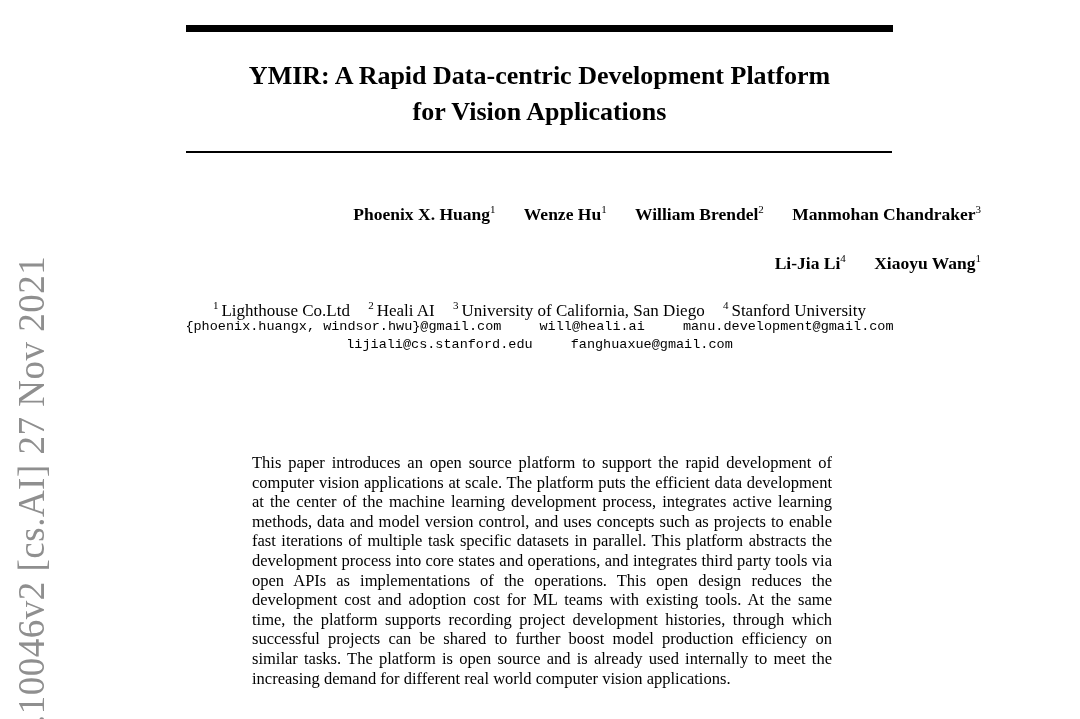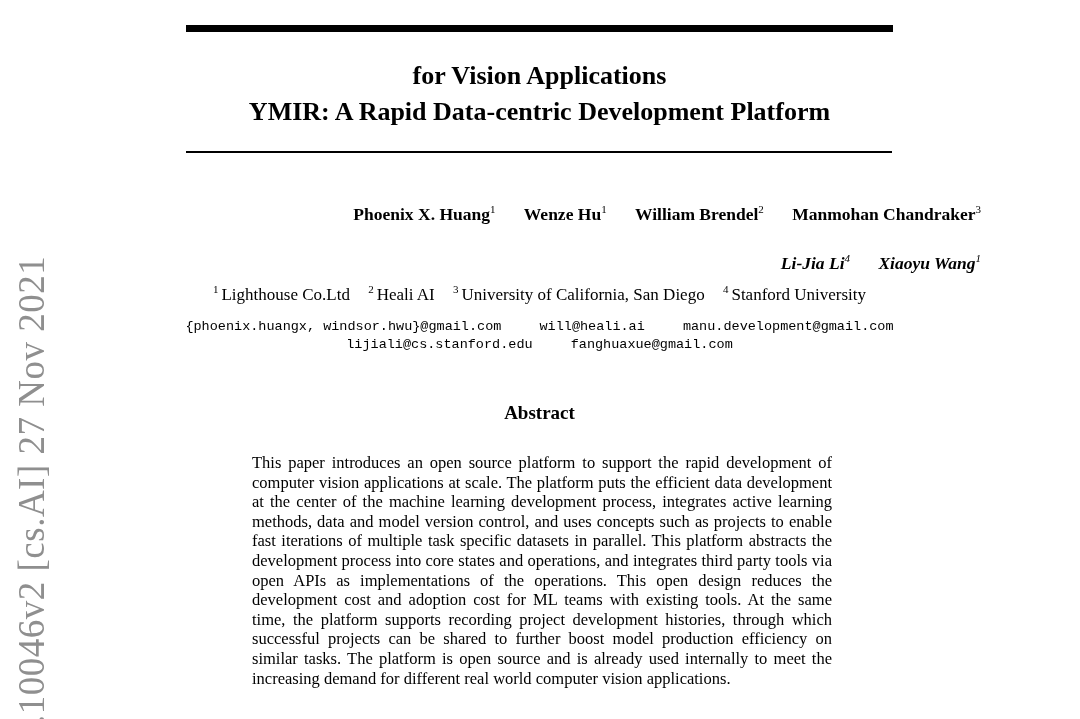--- a/index.html
+++ b/index.html
@@ -64,32 +64,32 @@
     position: absolute;
     left: 86px;
     width: 907px;
     text-align: right;
     font-weight: bold;
     font-size: 17.5px;
     line-height: 24px;
     white-space: nowrap;
   }
   .authors-row1 { top: 202px; }
-  .authors-row2 { top: 251px; font-style: italic; }
+  .authors-row2 { top: 251px; }
   .author { margin: 0 12px; }
   .author sup {
     font-weight: normal;
     font-size: 11px;
     line-height: 0;
   }
 
   .affiliations {
     position: absolute;
     left: 86px;
-    top: 284px;
+    top: 300px;
     width: 907px;
     text-align: center;
     font-size: 17px;
     line-height: 22px;
     white-space: nowrap;
   }
   .affiliation { margin: 0 7px; }
   .affiliation sup {
     font-size: 11px;
     line-height: 0;
@@ -133,22 +133,22 @@
 </head>
 <body>
 
 <div class="page">
 
   <div class="watermark">.10046v2  [cs.AI]  27 Nov 2021</div>
 
   <div class="rule-thick"></div>
 
   <div class="title">
+    <div>YMIR: A Rapid Data-centric Development Platform</div>
     <div>for Vision Applications</div>
-    <div>YMIR: A Rapid Data-centric Development Platform</div>
   </div>
 
   <div class="rule-thin"></div>
 
   <div class="authors-row authors-row1">
     <span class="author"><span>Phoenix X. Huang</span><sup>1</sup></span>
     <span class="author"><span>Wenze Hu</span><sup>1</sup></span>
     <span class="author"><span>William Brendel</span><sup>2</sup></span>
     <span class="author"><span>Manmohan Chandraker</span><sup>3</sup></span>
   </div>
@@ -169,17 +169,16 @@
     <span class="email">{phoenix.huangx, windsor.hwu}@gmail.com</span>
     <span class="email">will@heali.ai</span>
     <span class="email">manu.development@gmail.com</span>
   </div>
 
   <div class="emails emails-line2">
     <span class="email">lijiali@cs.stanford.edu</span>
     <span class="email">fanghuaxue@gmail.com</span>
   </div>
 
-  <div class="abstract-heading">Abstract</div>
 
   <div class="abstract-body">This paper introduces an open source platform to support the rapid development of computer vision applications at scale. The platform puts the efficient data development at the center of the machine learning development process, integrates active learning methods, data and model version control, and uses concepts such as projects to enable fast iterations of multiple task specific datasets in parallel. This platform abstracts the development process into core states and operations, and integrates third party tools via open APIs as implementations of the operations. This open design reduces the development cost and adoption cost for ML teams with existing tools. At the same time, the platform supports recording project development histories, through which successful projects can be shared to further boost model production efficiency on similar tasks. The platform is open source and is already used internally to meet the increasing demand for different real world computer vision applications.</div>
 
 </div>
 
 </body></html>

